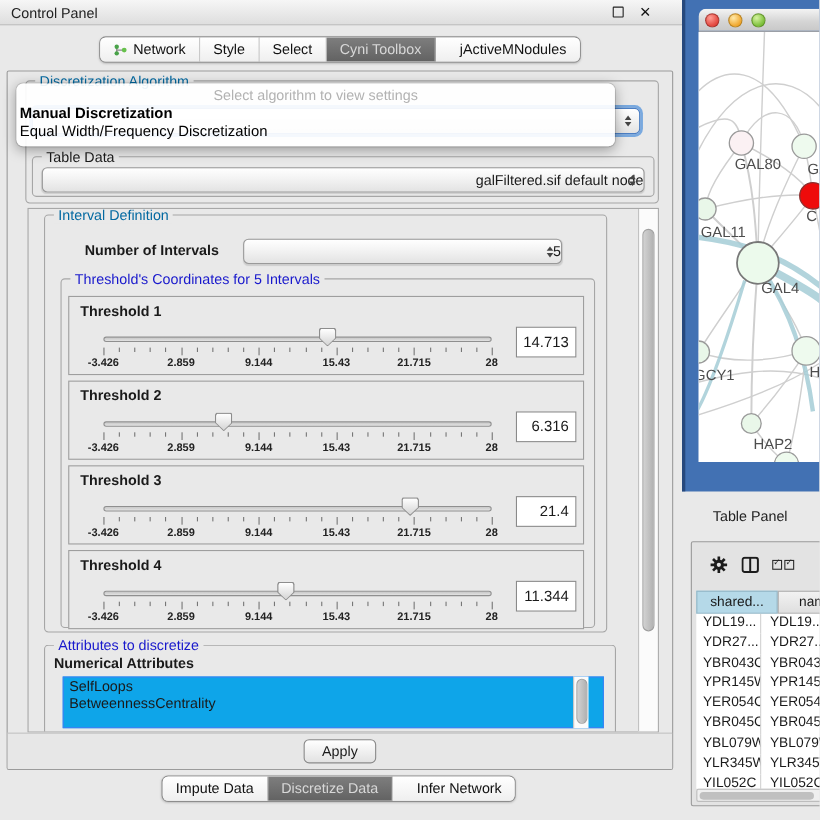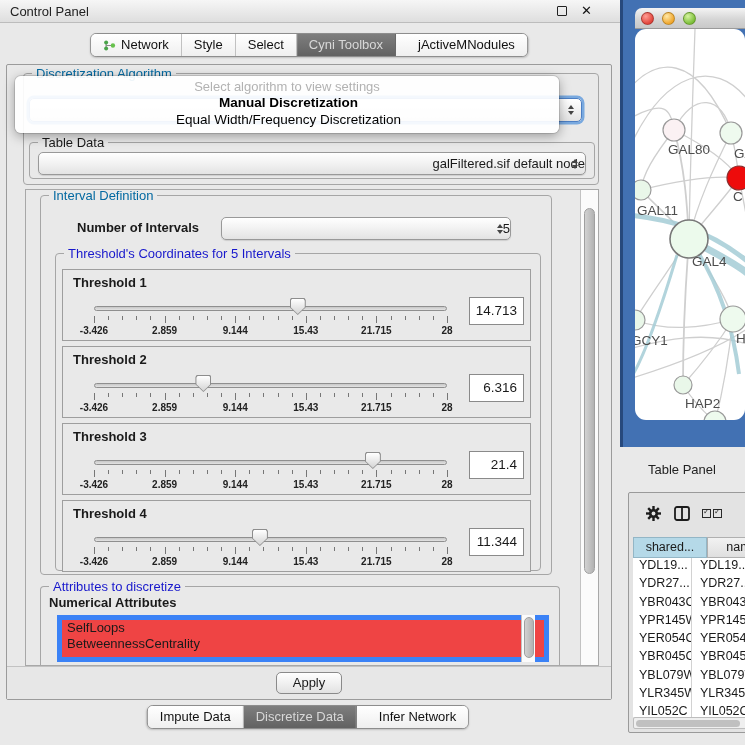--- a/index.html
+++ b/index.html
@@ -41,21 +41,21 @@
   .steppers .up { border-bottom:4.5px solid #444; }
   .steppers .dn { border-top:4.5px solid #444; }
 
   #algo-combo { left:22px; top:33px; width:553px; height:24px; line-height:22px;
                 border:1px solid #4c7fc4; box-shadow:0 0 0 2.5px #79a9df; z-index:1; }
 
   #algo-popup { position:absolute; left:8px; top:11px; width:544px; height:57px; z-index:5;
                 background:rgba(255,255,255,.92); border-radius:6px;
                 box-shadow:0 3px 12px rgba(0,0,0,.35), 0 0 0 1px rgba(0,0,0,.12); }
   .popup-header { text-align:center; color:#b2b2b2; font-size:13px; padding-top:3px; }
-  .popup-item { font-size:13.5px; line-height:17px; padding-left:3px; color:#000;text-align:center; }
+  .popup-item { font-size:13.5px; line-height:17px; padding-left:3px; color:#000; }
   .popup-item.bold { font-weight:bold; }
 
   #scroll-panel { position:absolute; left:18px; top:124px; width:574px; height:477px;
                   border:1px solid #a8a8a8; background:#e9e9e9; overflow:hidden; }
   .sb-v { position:absolute; background:#fbfbfb; border-left:1px solid #c2c2c2; }
   .sb-thumb { position:absolute; background:linear-gradient(90deg,#d2d2d2,#b2b2b2); border:1px solid #9f9f9f; border-radius:6px; }
 
   .noi-label { position:absolute; left:36px; top:24px; font-weight:bold; font-size:13px; }
   #noi-combo { left:180px; top:21px; width:290px; height:23px; line-height:21px; }
 
@@ -67,40 +67,40 @@
              clip-path:polygon(8% 0,92% 0,100% 12%,100% 55%,50% 100%,0 55%,0 12%); background:#8d8d8d; }
   .t-thumb::after { content:""; position:absolute; inset:1px;
              clip-path:polygon(8% 0,92% 0,100% 12%,100% 55%,50% 100%,0 55%,0 12%);
              background:linear-gradient(#ffffff,#d4d4d4); }
   .t-ticks span { position:absolute; width:1px; background:#767676; top:46px; }
   .t-scale span { position:absolute; top:55px; width:50px; text-align:center; font-size:10px; font-weight:bold; color:#222; }
   .t-value { position:absolute; right:6px; top:27px; width:55px; height:28px; background:#fff;
              border:1px solid #8a8a8a; font-size:13.5px; line-height:26px; text-align:right; padding-right:6px; }
 
   .attr-sub { position:absolute; left:8px; top:8px; font-weight:bold; font-size:13px; }
-  #attr-list { position:absolute; left:16px; top:28px; width:492px; height:47px; background:#ef4444;
-               border:5px solid #3b82f6; overflow:hidden; font-size:13px; }
+  #attr-list { position:absolute; left:16px; top:28px; width:492px; height:47px; background:#0ea5e9;
+               border:1px solid #3b82f6; overflow:hidden; font-size:13px; }
   #attr-list div { line-height:15.5px; padding-left:5px; }
 
   #apply-bar { position:absolute; left:0; right:0; bottom:0; height:33px; background:#e7e7e7; border-top:1px solid #c2c2c2; }
   #apply-btn { position:absolute; left:50%; top:5px; transform:translateX(-50%); width:66px; height:22px;
                border:1px solid #8a8a8a; border-radius:5px; background:linear-gradient(#ffffff,#e2e2e2);
                font-size:13px; text-align:center; line-height:20px; }
 
   
   #network-window { position:absolute; left:620px; top:0; width:125px; height:447px; background:#4271b3; }
   #network-window::before { content:""; position:absolute; left:0; top:0; bottom:0; width:3px; background:#27497d; }
   .mac-titlebar { position:absolute; left:15px; top:8px; right:0; height:21px;
                   background:linear-gradient(#f4f4f4,#d6d6d6 55%,#c8c8c8); border-bottom:1px solid #9a9a9a;
                   border-top-left-radius:7px; display:flex; align-items:center; padding-left:6px; gap:8px; }
   .light { width:13px; height:13px; border-radius:50%; }
   .light.red    { background:radial-gradient(circle at 35% 30%, #ff9d94, #e2463d 70%); border:1px solid rgba(120,30,25,.55); }
   .light.yellow { background:radial-gradient(circle at 35% 30%, #ffe9a8, #f0a72e 70%); border:1px solid rgba(140,95,10,.55); }
   .light.green  { background:radial-gradient(circle at 35% 30%, #d6f3a0, #7cbf3a 70%); border:1px solid rgba(70,110,20,.55); }
-  #net-canvas { position:absolute; left:15px; top:29px; width:110px; height:391px; background:#fff; overflow:hidden;border-radius:11px; }
+  #net-canvas { position:absolute; left:15px; top:29px; width:110px; height:391px; background:#fff; overflow:hidden; }
 
   
   #table-panel { position:absolute; left:620px; top:447px; width:125px; height:298px; background:#e9e9e9; }
   .tp-title { position:absolute; left:28px; top:15px; font-size:13px; color:#222; }
   #tp-panel { position:absolute; left:8px; top:45px; width:119px; height:241px; border:1px solid #9a9a9a;
               border-radius:2px; background:#e3e3e3; overflow:hidden; }
   .tp-toolbar { position:absolute; left:0; top:0; right:0; height:40px; display:flex; align-items:center; gap:12px; padding-left:16px; }
   .cb-pair { display:flex; gap:2px; }
   .cb { width:9px; height:9px; border:1.3px solid #2a2a2a; position:relative; }
   .cb::after { content:"✓"; position:absolute; left:0; top:-3px; font-size:8px; font-weight:bold; color:#2a2a2a; }

